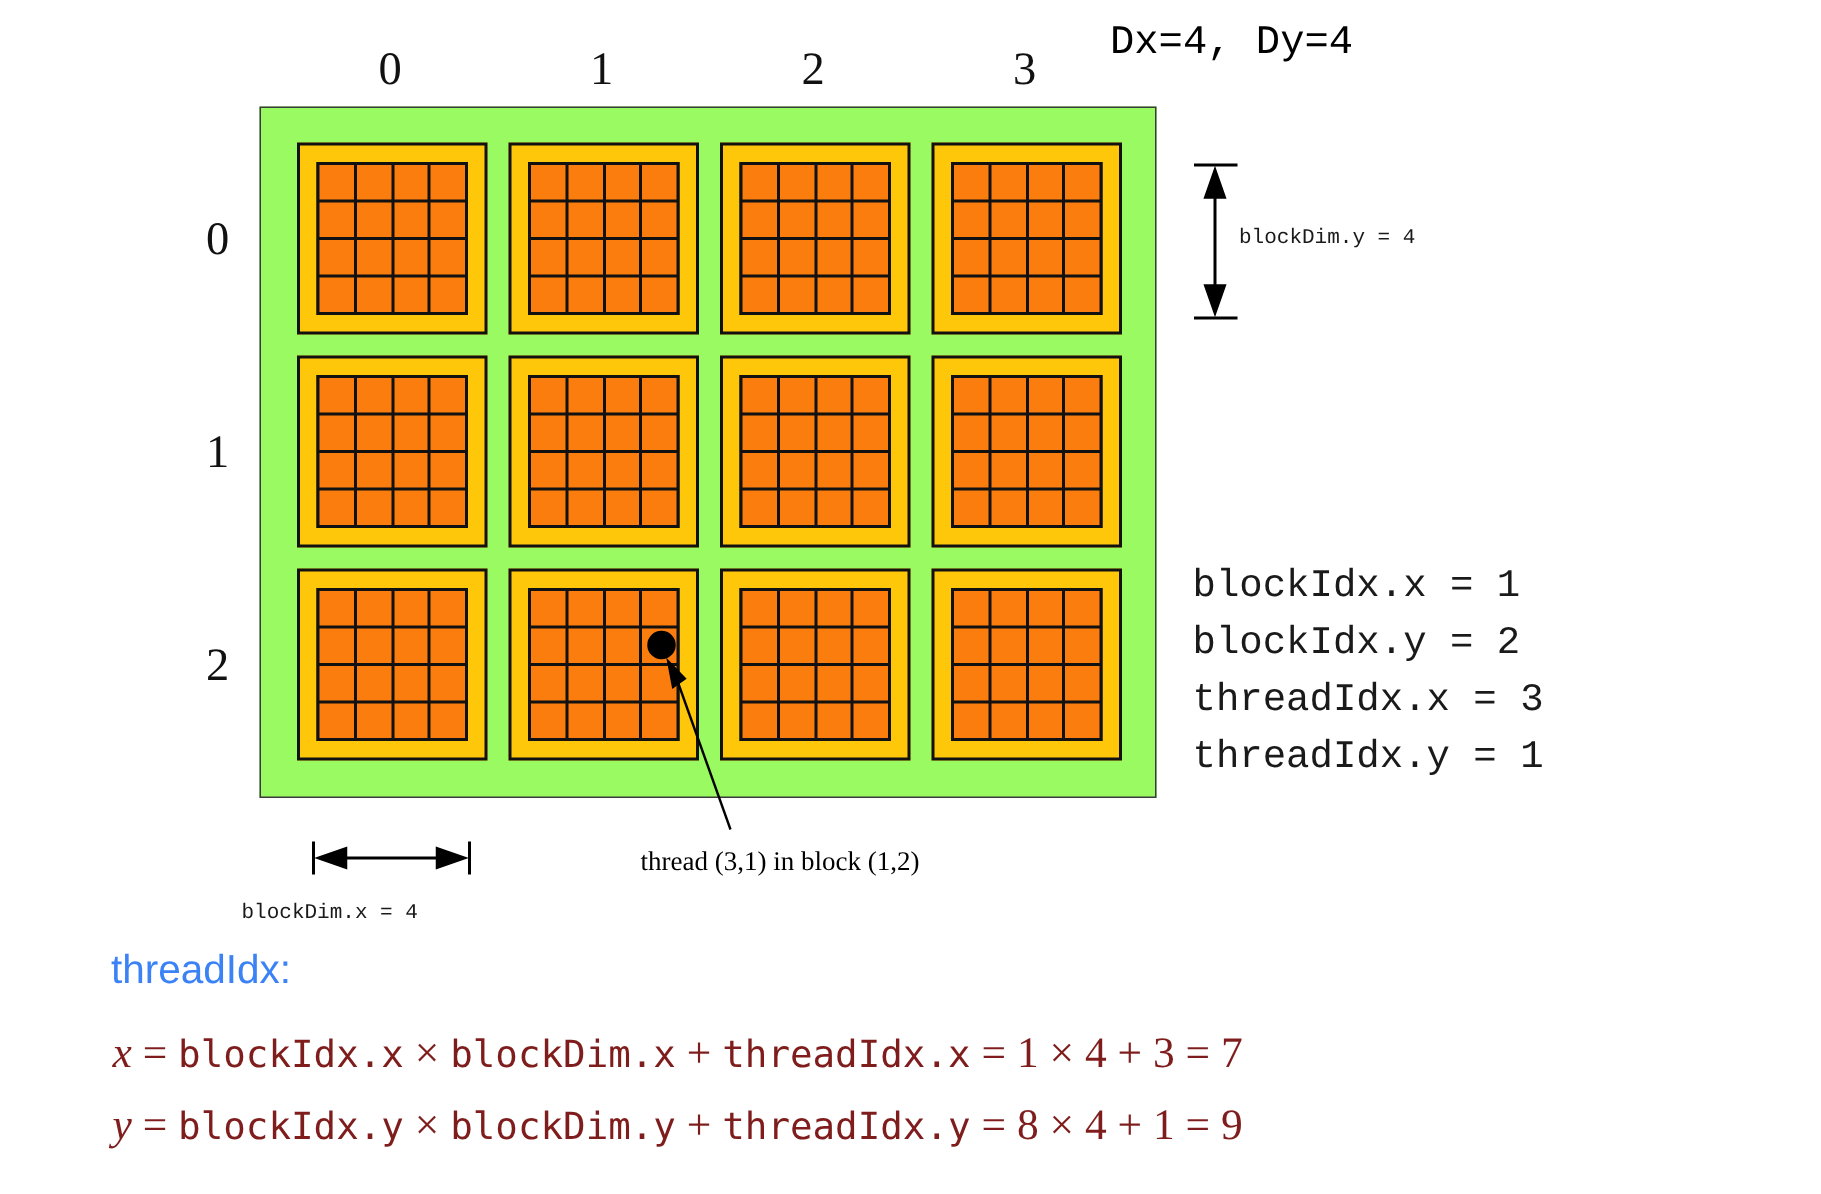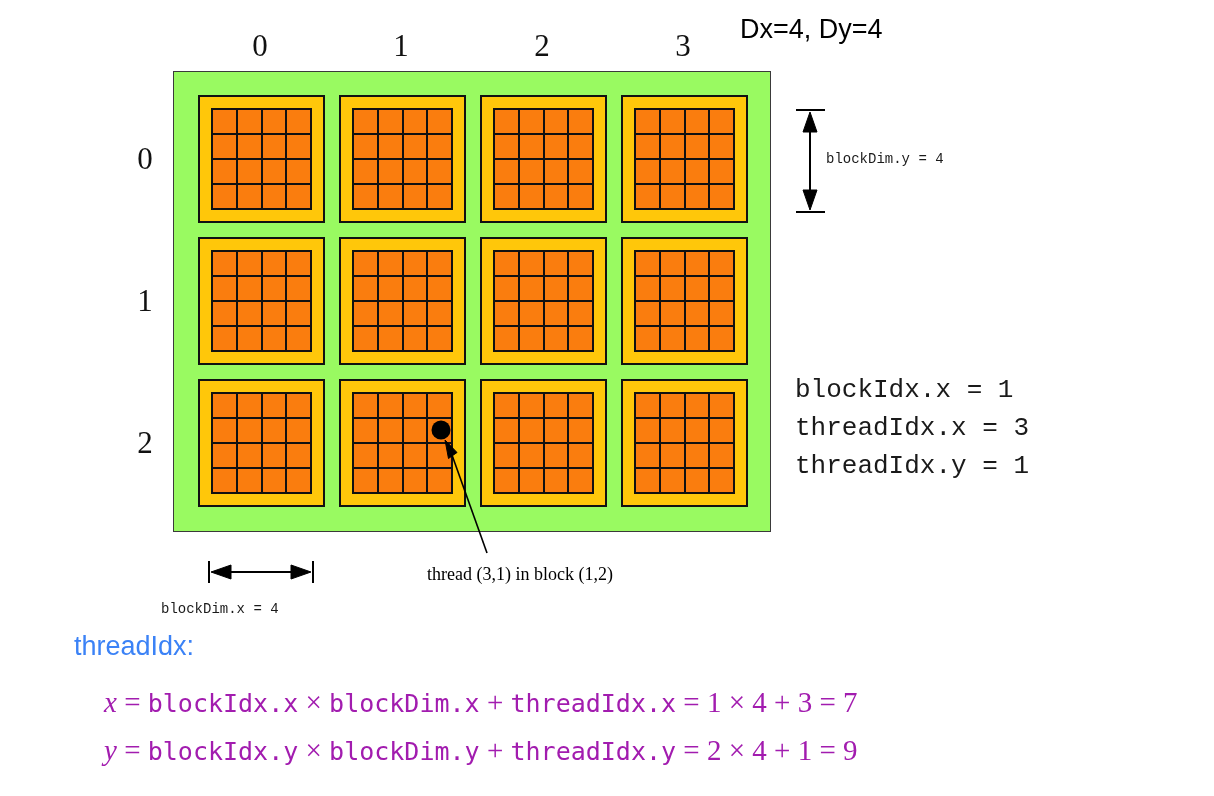--- a/index.html
+++ b/index.html
@@ -9,32 +9,32 @@
   .grid-outer{position:absolute;left:173px;top:71px;width:598px;height:461px;
               background:var(--grid-bg);border:1px solid #3a3a3a;box-sizing:border-box;}
   .block{position:absolute;width:127px;height:128px;background:var(--block-bg);
          border:2px solid #111;box-sizing:border-box;padding:11px;}
   .threads{width:100%;height:100%;background:#111;border:2px solid #111;box-sizing:border-box;
            display:grid;grid-template-columns:repeat(4,1fr);grid-template-rows:repeat(4,1fr);gap:2px;}
   .thread-cell{background:var(--thread-bg);}
   
   .col-label{position:absolute;top:28px;width:40px;text-align:center;font-size:31px;color:#111;}
   .row-label{position:absolute;left:128px;width:34px;text-align:center;font-size:31px;line-height:42px;color:#111;}
-  .dims-label{position:absolute;left:740px;top:14px;font-family:Liberation Sans, sans-serif;
+  .dims-label{position:absolute;left:740px;top:14px;font-family:Liberation Mono, monospace;
               font-size:27px;color:#000;}
   .mono-label{position:absolute;font-family:"Liberation Mono",monospace;font-size:14px;color:#1a1a1a;white-space:pre;}
   .blockdim-y-label{left:826px;top:151px;}
   .blockdim-x-label{left:161px;top:601px;text-align:right;}
   .index-lines{position:absolute;left:795px;top:371px;}
   .index-line{font-family:"Liberation Mono",monospace;font-size:26px;line-height:38px;color:#1a1a1a;white-space:pre;}
   .pointer-label{position:absolute;left:427px;top:564px;font-size:18px;color:#000000;}
   .threadidx-heading{position:absolute;left:74px;top:631px;font-family:"Liberation Sans",sans-serif;
                      font-size:27px;color:#3b82f6;}
   
-  .formula-line{position:absolute;left:104px;white-space:pre;color:#a21caf;}
+  .formula-line{position:absolute;left:75px;white-space:pre;color:#7f1d1d;}
   .formula-line.l0{top:686px;}
   .formula-line.l1{top:734px;}
   .seg-var{font-family:"Liberation Serif",serif;font-style:italic;font-size:29px;}
   .seg-math{font-family:"Liberation Serif",serif;font-size:29px;}
   .seg-code{font-family:"DejaVu Sans Mono",monospace;font-size:25px;}
   
   .overlay{position:absolute;left:0;top:0;width:1214px;height:796px;pointer-events:none;}
 </style>
 </head>
 <body>
@@ -322,28 +322,29 @@
       <polygon points="445,440 457,452.5 448.5,458.5"></polygon>
     </g>
 
     <circle cx="441" cy="430" r="9.5" fill="#000"></circle>
   </svg>
 
   <div class="mono-label blockdim-y-label">blockDim.y = 4</div>
 
   <div class="index-lines" id="index-lines">
       <div class="index-line">blockIdx.x = 1</div>
+      <div class="index-line">blockIdx.y = 2</div>
       <div class="index-line">threadIdx.x = 3</div>
       <div class="index-line">threadIdx.y = 1</div>
     </div>
 
   <div class="mono-label blockdim-x-label">blockDim.x = 4</div>
 
   <div class="pointer-label">thread (3,1) in block (1,2)</div>
 
   <div class="threadidx-heading">threadIdx:</div>
 
   <div id="formulas">
       <div class="formula-line l0"><span class="seg-var">x</span><span class="seg-math"> = </span><span class="seg-code">blockIdx.x</span><span class="seg-math"> × </span><span class="seg-code">blockDim.x</span><span class="seg-math"> + </span><span class="seg-code">threadIdx.x</span><span class="seg-math"> = 1 × 4 + 3 = 7</span></div>
-      <div class="formula-line l1"><span class="seg-var">y</span><span class="seg-math"> = </span><span class="seg-code">blockIdx.y</span><span class="seg-math"> × </span><span class="seg-code">blockDim.y</span><span class="seg-math"> + </span><span class="seg-code">threadIdx.y</span><span class="seg-math"> = 2 × 4 + 1 = 9</span></div>
+      <div class="formula-line l1"><span class="seg-var">y</span><span class="seg-math"> = </span><span class="seg-code">blockIdx.y</span><span class="seg-math"> × </span><span class="seg-code">blockDim.y</span><span class="seg-math"> + </span><span class="seg-code">threadIdx.y</span><span class="seg-math"> = 8 × 4 + 1 = 9</span></div>
     </div>
 
 </div>
 
 </body></html>

